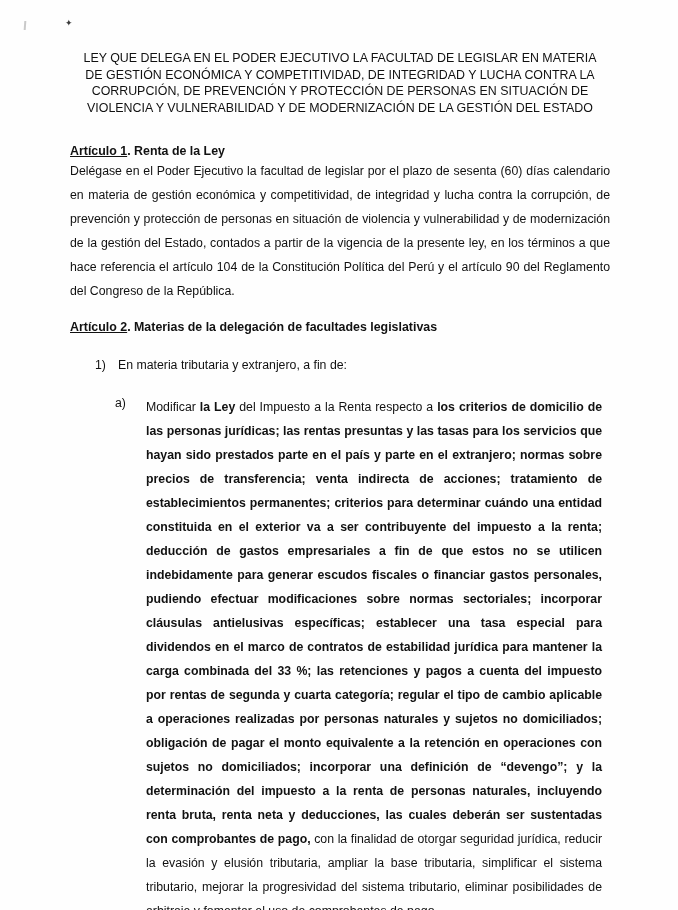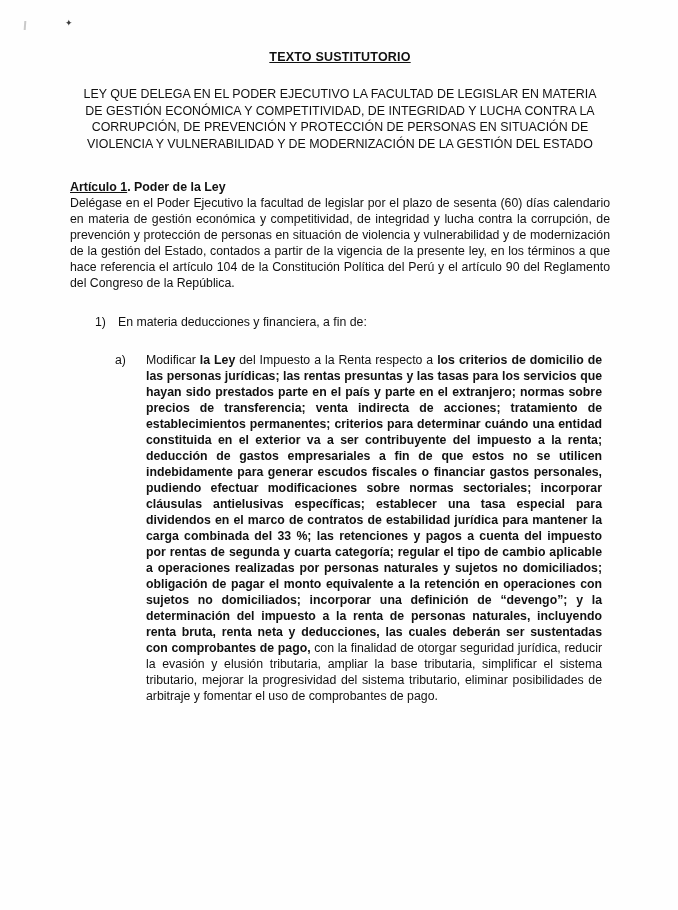--- a/index.html
+++ b/index.html
@@ -72,21 +72,21 @@
     font-weight: bold;
     margin: 0 0 1px 0;
   }
   .article-head .art-label {
     text-decoration: underline;
     text-align: center;
   }
 
   .body-para {
     font-size: 12.3px;
-    line-height: 16px;
+    line-height: 24px;
     text-align: justify;
     margin: 0;
     hyphens: none;
   }
 
   .article-block {
     margin-bottom: 17px;
   }
 
   .list-level1 {
@@ -127,37 +127,39 @@
 </head>
 <body>
 
 <div class="page">
 
   <div class="artifact-tick"></div>
   <div class="artifact-dot">✦</div>
 
   <div class="content">
 
-    <h1 class="doc-title">TEXTO SUSTITUTORIO</h1>
 
     <h2 class="doc-subtitle">LEY QUE DELEGA EN EL PODER EJECUTIVO LA FACULTAD DE LEGISLAR EN MATERIA DE GESTIÓN ECONÓMICA Y COMPETITIVIDAD, DE INTEGRIDAD Y LUCHA CONTRA LA CORRUPCIÓN, DE PREVENCIÓN Y PROTECCIÓN DE PERSONAS EN SITUACIÓN DE VIOLENCIA Y VULNERABILIDAD Y DE MODERNIZACIÓN DE LA GESTIÓN DEL ESTADO</h2>
 
     <div class="article-block">
       <div class="article-head">
-        <span class="art-label">Artículo 1</span><span>. Poder de la Ley</span>
+        <span class="art-label">Artículo 1</span><span>. Renta de la Ley</span>
       </div>
       <p class="body-para">Delégase en el Poder Ejecutivo la facultad de legislar por el plazo de sesenta (60) días calendario en materia de gestión económica y competitividad, de integridad y lucha contra la corrupción, de prevención y protección de personas en situación de violencia y vulnerabilidad y de modernización de la gestión del Estado, contados a partir de la vigencia de la presente ley, en los términos a que hace referencia el artículo 104 de la Constitución Política del Perú y el artículo 90 del Reglamento del Congreso de la República.</p>
     </div>
 
     <div class="article-block">
+      <div class="article-head">
+        <span class="art-label">Artículo 2</span><span>. Materias de la delegación de facultades legislativas</span>
+      </div>
     </div>
 
     <div class="list-level1">
       <span class="marker">1)</span>
-      <span>En materia deducciones y financiera, a fin de:</span>
+      <span>En materia tributaria y extranjero, a fin de:</span>
     </div>
 
     <div class="list-level2">
       <span class="marker">a)</span>
 
       <p class="para body-para">
         <span>Modificar </span><b>la Ley</b><span> del Impuesto a la Renta respecto a </span><b>los criterios de domicilio de las personas jurídicas; las rentas presuntas y las tasas para los servicios que hayan sido prestados parte en el país y parte en el extranjero; normas sobre precios de transferencia; venta indirecta de acciones; tratamiento de establecimientos permanentes; criterios para determinar cuándo una entidad constituida en el exterior va a ser contribuyente del impuesto a la renta; deducción de gastos empresariales a fin de que estos no se utilicen indebidamente para generar escudos fiscales o financiar gastos personales, pudiendo efectuar modificaciones sobre normas sectoriales; incorporar cláusulas antielusivas específicas; establecer una tasa especial para dividendos en el marco de contratos de estabilidad jurídica para mantener la carga combinada del 33 %; las retenciones y pagos a cuenta del impuesto por rentas de segunda y cuarta categoría; regular el tipo de cambio aplicable a operaciones realizadas por personas naturales y sujetos no domiciliados; obligación de pagar el monto equivalente a la retención en operaciones con sujetos no domiciliados; incorporar una definición de “devengo”; y la determinación del impuesto a la renta de personas naturales, incluyendo renta bruta, renta neta y deducciones, las cuales deberán ser sustentadas con comprobantes de pago,</b><span> con la finalidad de otorgar seguridad jurídica, reducir la evasión y elusión tributaria, ampliar la base tributaria, simplificar el sistema tributario, mejorar la progresividad del sistema tributario, eliminar posibilidades de arbitraje y fomentar el uso de comprobantes de pago.</span>
       </p>
 
     </div>

